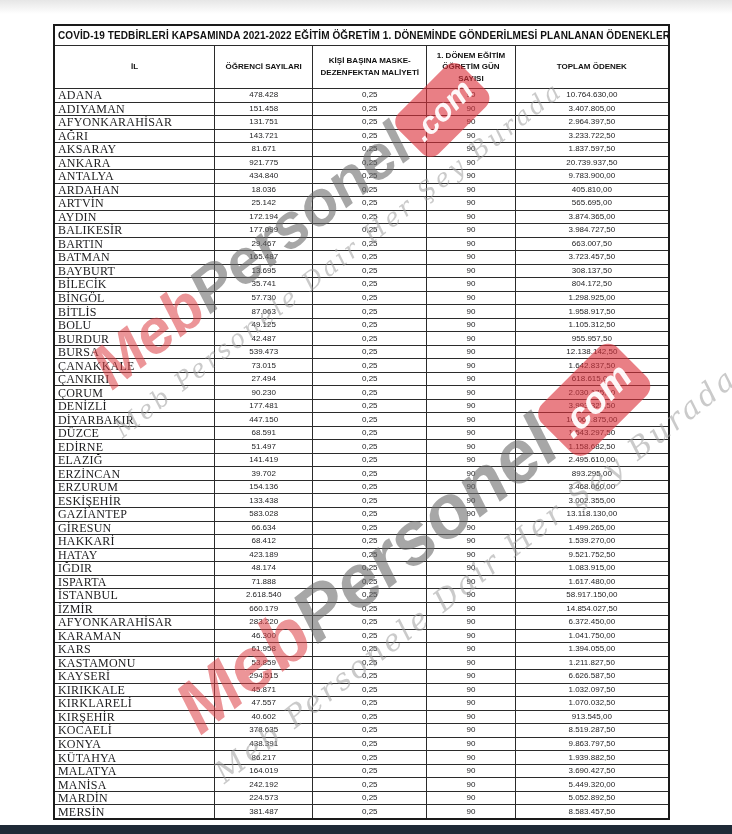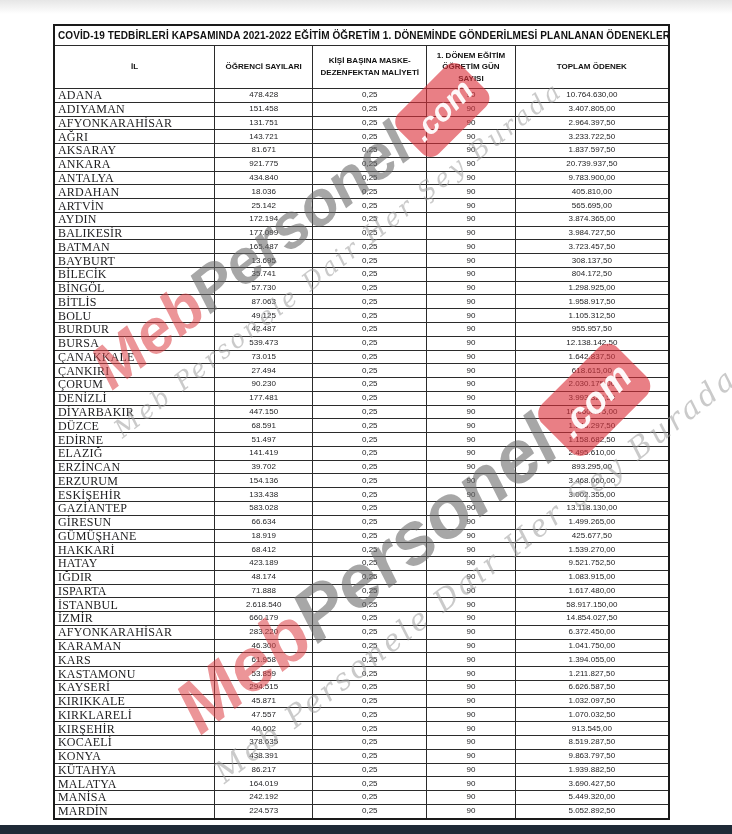--- a/index.html
+++ b/index.html
@@ -156,20 +156,27 @@
     <td>3.874.365,00</td>
   </tr>
       <tr>
     <td class="c-il">BALIKESİR</td>
     <td>177.099</td>
     <td>0,25</td>
     <td>90</td>
     <td>3.984.727,50</td>
   </tr>
       <tr>
+    <td class="c-il">BARTIN</td>
+    <td>29.467</td>
+    <td>0,25</td>
+    <td>90</td>
+    <td>663.007,50</td>
+  </tr>
+      <tr>
     <td class="c-il">BATMAN</td>
     <td>165.487</td>
     <td>0,25</td>
     <td>90</td>
     <td>3.723.457,50</td>
   </tr>
       <tr>
     <td class="c-il">BAYBURT</td>
     <td>13.695</td>
     <td>0,25</td>
@@ -303,27 +310,20 @@
     <td>13.118.130,00</td>
   </tr>
       <tr>
     <td class="c-il">GİRESUN</td>
     <td>66.634</td>
     <td>0,25</td>
     <td>90</td>
     <td>1.499.265,00</td>
   </tr>
       <tr>
-    <td class="c-il">GÜMÜŞHANE</td>
-    <td>18.919</td>
-    <td>0,25</td>
-    <td>90</td>
-    <td>425.677,50</td>
-  </tr>
-      <tr>
     <td class="c-il">HAKKARİ</td>
     <td>68.412</td>
     <td>0,25</td>
     <td>90</td>
     <td>1.539.270,00</td>
   </tr>
       <tr>
     <td class="c-il">HATAY</td>
     <td>423.189</td>
     <td>0,25</td>
@@ -448,20 +448,27 @@
     <td>0,25</td>
     <td>90</td>
     <td>5.449.320,00</td>
   </tr>
       <tr>
     <td class="c-il">MARDİN</td>
     <td>224.573</td>
     <td>0,25</td>
     <td>90</td>
     <td>5.052.892,50</td>
+  </tr>
+      <tr>
+    <td class="c-il">MERSİN</td>
+    <td>381.487</td>
+    <td>0,25</td>
+    <td>90</td>
+    <td>8.583.457,50</td>
   </tr>
     </tbody>
 </table>
 
 <div class="wm wm1">
   <div class="wm-main"><span class="wm-meb">Meb</span><span class="wm-personel">Personel</span><span class="wm-com"><span>.com</span></span></div>
   <div class="wm-tagline">Meb Personele Dair Her Şey Burada</div>
 </div>
 
 <div class="wm wm2">

